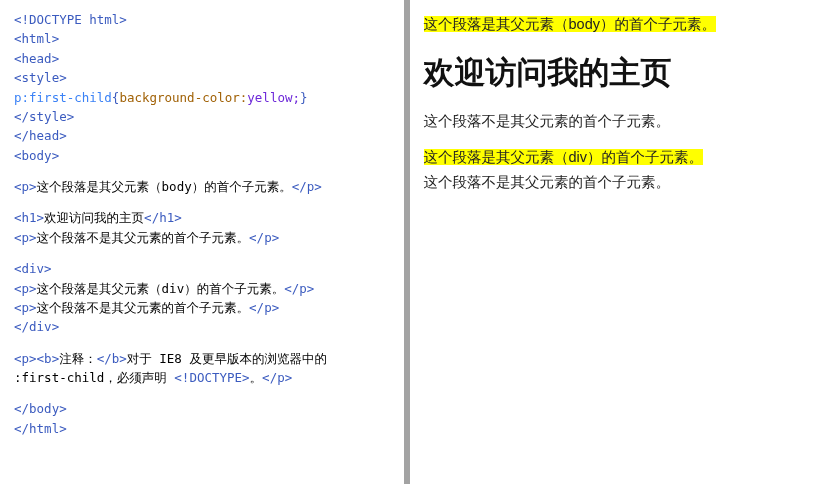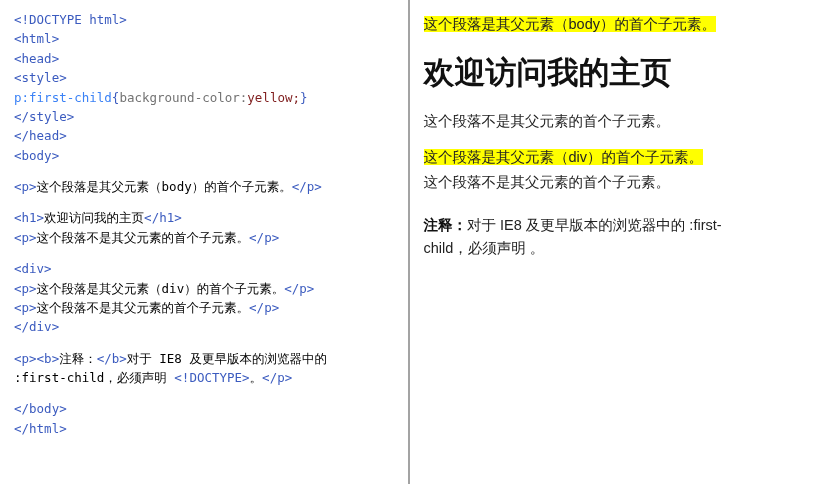--- a/index.html
+++ b/index.html
@@ -17,40 +17,40 @@
     display: flex;
     width: 815px;
     height: 484px;
     box-sizing: border-box;
   }
   
   .code-pane {
     width: 410px;
     height: 484px;
     box-sizing: border-box;
-    border-right: 2px solid #a3a3a3;
+    border-right: 6px solid #a3a3a3;
     padding: 10px 8px 10px 14px;
     background: #ffffff;
     overflow: hidden;
   }
   .code {
     font-family: "DejaVu Sans Mono", "Liberation Mono", monospace;
     font-size: 12.5px;
     line-height: 1.55;
     white-space: pre-wrap;
     word-break: break-word;
     color: #000000;
   }
   .code .ln { display: block; min-height: 3px; }
   .code .blank { display: block; height: 12px; }
   .tag { color: #3b5bbf; }
   .sel { color: #3b82f6; }
   .brace { color: #3b5bbf; }
-  .prop { color: #737373; }
-  .val { color: #7f1d1d; }
+  .prop { color: #a16207; }
+  .val { color: #6d28d9; }
   .txt { color: #000000; }
 
   
   .render-pane {
     width: 406px;
     height: 484px;
     box-sizing: border-box;
     padding: 14px 16px 10px 14px;
     background: #ffffff;
     overflow: hidden;
@@ -104,18 +104,15 @@
     <h1 class="r-h1">欢迎访问我的主页</h1>
 
     <p class="r-p">这个段落不是其父元素的首个子元素。</p>
 
     <p class="r-p first-child-block">
       <span class="hl">这个段落是其父元素（div）的首个子元素。</span>
     </p>
 
     <p class="r-p">这个段落不是其父元素的首个子元素。</p>
 
-    <p class="note">
-      <b>注释：</b><span>对于 IE8 及更早版本的浏览器中的 :first-child，必须声明 。</span>
-    </p>
 
   </div>
 </div>
 
 </body></html>

